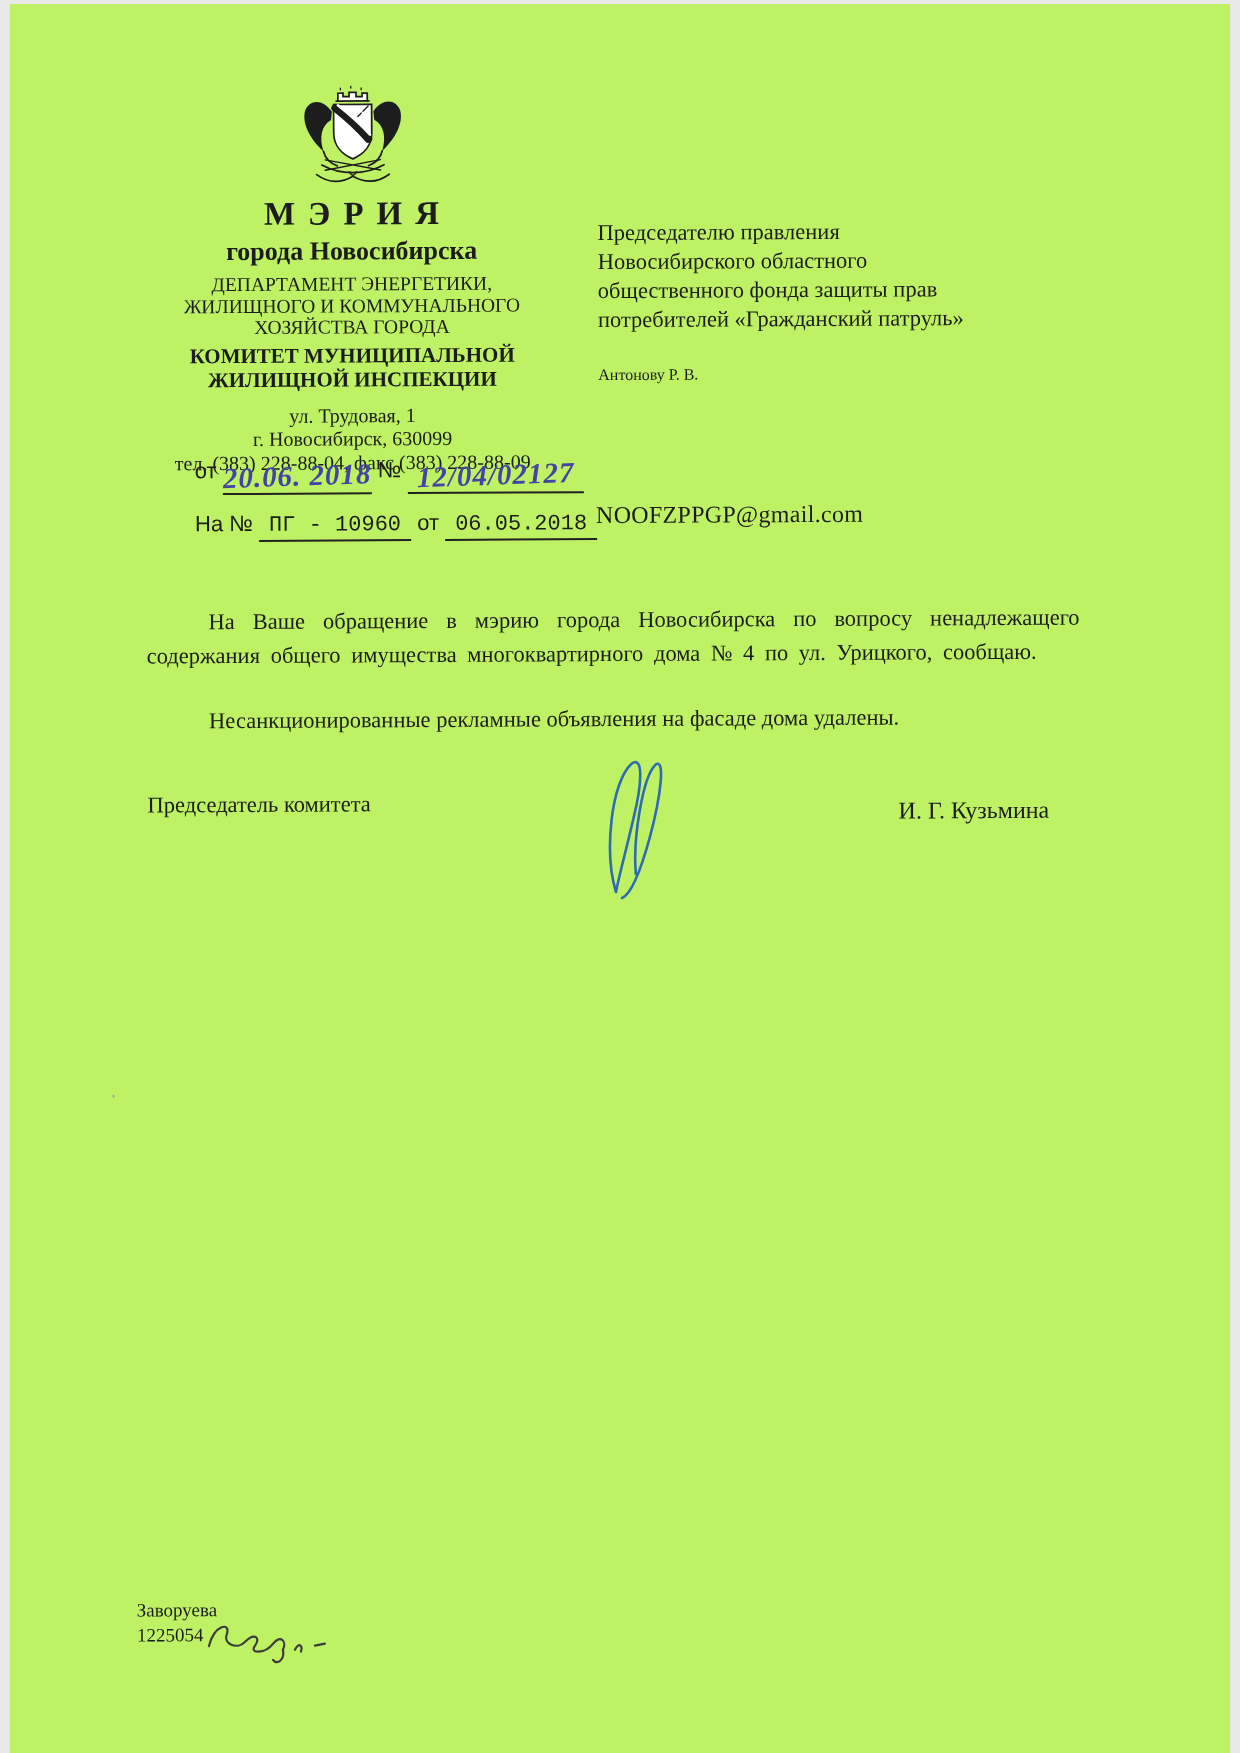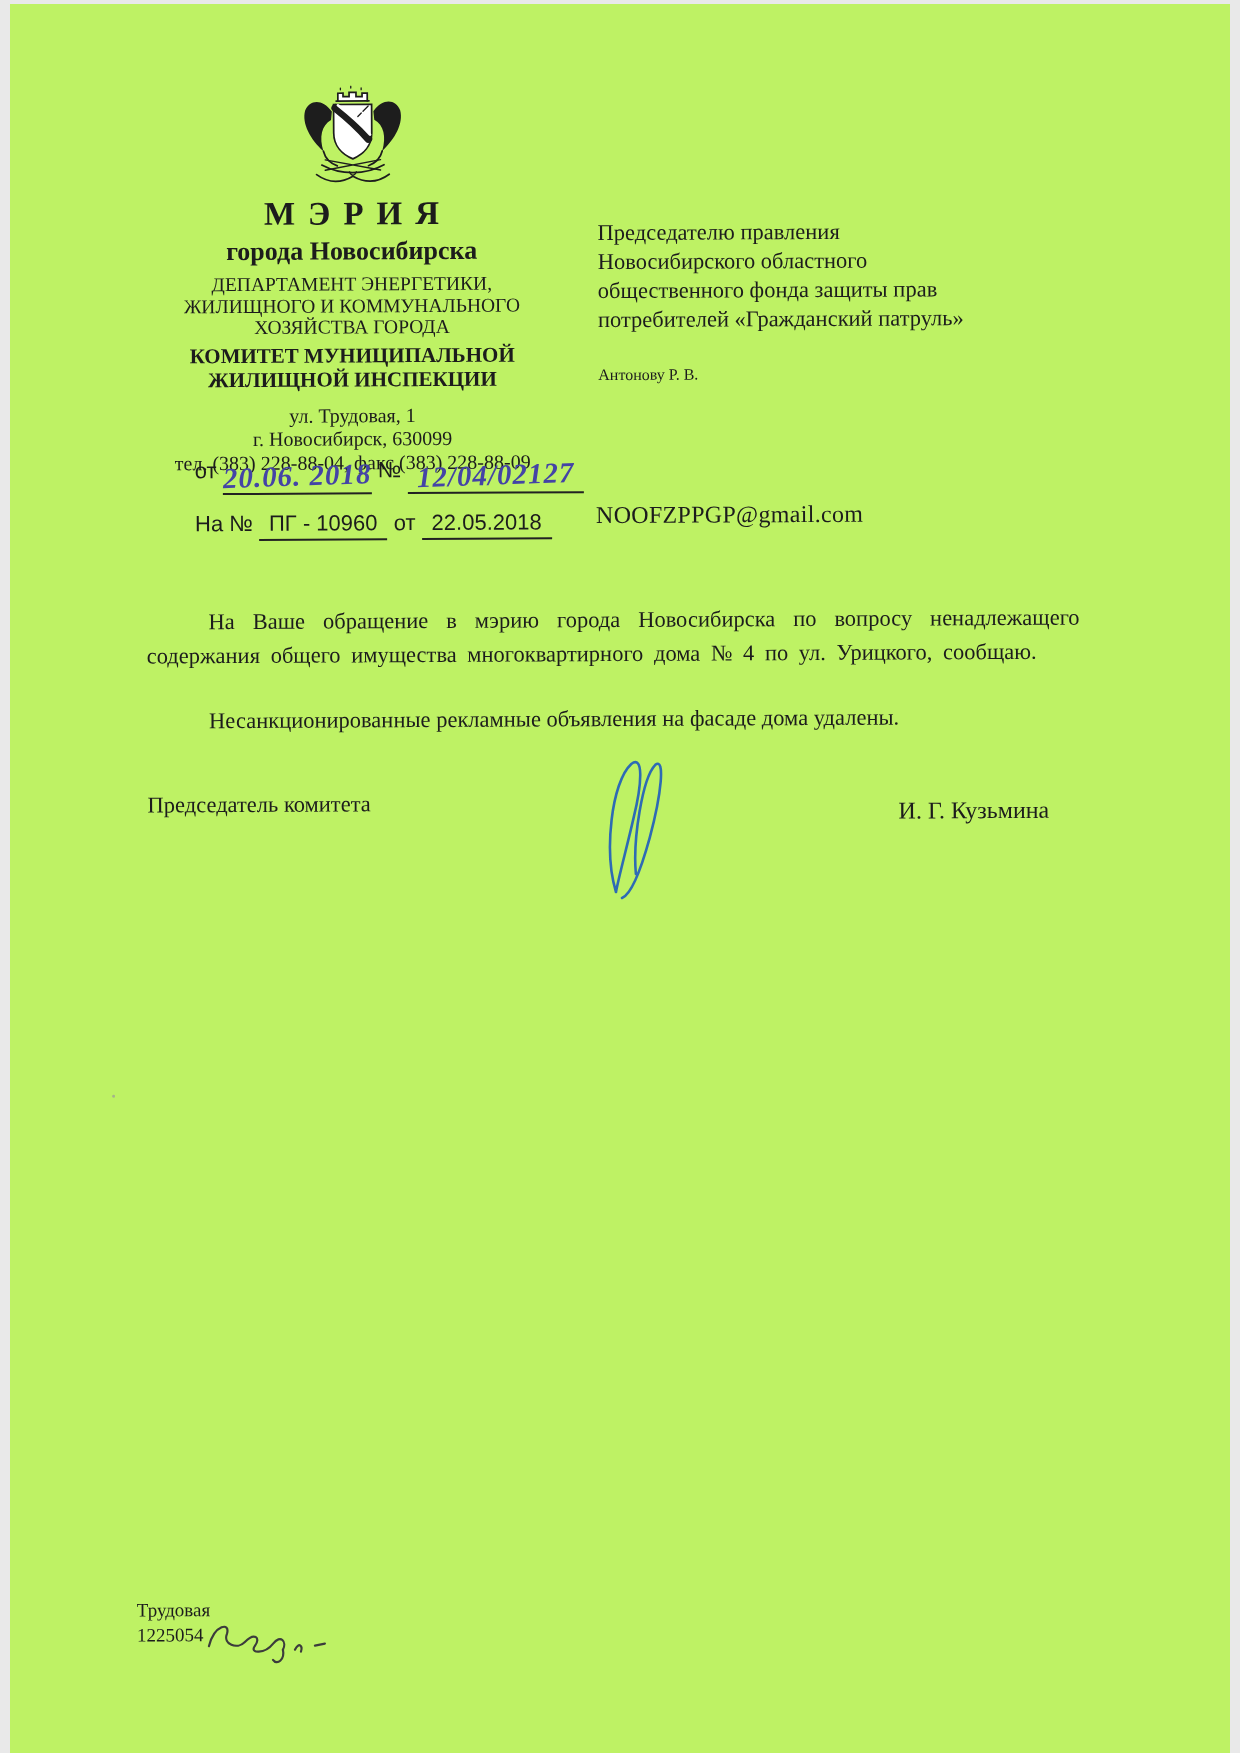--- a/index.html
+++ b/index.html
@@ -26,21 +26,21 @@
   .ref-line { position:absolute; left:186px; top:452px; font-family:"Liberation Sans","DejaVu Sans",sans-serif; font-size:22px; white-space:nowrap; }
   .ref-line .lbl { vertical-align:8px; }
   .uline { display:inline-block; border-bottom:2px solid #222; text-align:center; }
   .u-date { min-width:148px; }
   .u-num  { min-width:176px; }
   .hw {
     font-family:"Liberation Serif","DejaVu Serif",serif; font-style:italic; font-weight:bold;
     color:#4444a6; font-size:29px; display:inline-block; transform:rotate(-1.6deg); letter-spacing:1px;
   }
   .reply-line { position:absolute; left:186px; top:505px; font-family:"Liberation Sans","DejaVu Sans",sans-serif; font-size:22px; white-space:nowrap; }
-  .reply-line .u-v { padding:0 10px 2px 10px; }
+  .reply-line .u-v { padding:0 10px 2px 10px;font-family:Liberation Mono, monospace; }
 
   
   .recipient { position:absolute; left:590px; top:214px; width:455px; font-size:22.5px; line-height:29px; }
   .recipient-name { position:absolute; left:590px; top:362px; font-size:16px; }
   .recipient-email { position:absolute; left:587px; top:498px; font-size:24px; letter-spacing:0.3px; }
 
   
   .body-p1 { position:absolute; left:137px; top:599px; width:933px; font-size:22.5px; line-height:33.5px; text-align:justify; text-indent:62px; word-spacing:5px; }
   .body-p2 { position:absolute; left:137px; top:702px; width:933px; font-size:22.5px; text-indent:62px; }
 
@@ -108,21 +108,21 @@
       <span class="lbl">от</span>
       <span class="uline u-date"><span class="hw">20.06. 2018</span></span>
       <span class="lbl">№</span>
       <span class="uline u-num"><span class="hw">12/04/02127</span></span>
     </div>
 
     <div class="reply-line">
       <span>На №</span>
       <span class="uline u-v">ПГ - 10960</span>
       <span>от</span>
-      <span class="uline u-v">22.05.2018</span>
+      <span class="uline u-v">06.05.2018</span>
     </div>
 
     <div class="recipient">
       <div>Председателю правления</div>
       <div>Новосибирского  областного</div>
       <div>общественного фонда защиты прав</div>
       <div>потребителей «Гражданский патруль»</div>
     </div>
     <div class="recipient-name">Антонову Р. В.</div>
     <div class="recipient-email">NOOFZPPGP@gmail.com</div>
@@ -133,21 +133,21 @@
     <div class="sig-title">Председатель комитета</div>
     <svg class="sig-svg" width="95" height="150" viewBox="0 0 95 150">
       <g stroke="#2e6bb4" stroke-width="2.6" fill="none" stroke-linecap="round">
         <path d="M30,140 C18,100 26,30 46,12 C58,3 57,30 48,66 C41,96 33,124 30,140"></path>
         <path d="M50,122 C47,88 57,26 70,13 C80,5 76,42 64,86 C55,118 46,142 36,146"></path>
       </g>
     </svg>
     <div class="sig-name">И. Г. Кузьмина</div>
 
     <div class="footer">
-      <div>Трудовая</div>
+      <div>Заворуева</div>
       <div>1225054</div>
     </div>
     <svg class="footer-scribble" width="130" height="56" viewBox="0 0 130 56">
       <g stroke="#3c3c3c" stroke-width="2.2" fill="none" stroke-linecap="round">
         <path d="M6,34 C12,12 28,10 24,22 C20,32 34,38 42,30 C52,20 58,26 52,34 C46,42 62,42 70,32 C78,22 84,30 80,38"></path>
         <path d="M80,38 C82,48 74,54 70,48"></path>
         <path d="M92,38 C96,30 100,34 98,40"></path>
         <path d="M112,34 L122,32"></path>
       </g>
     </svg>

